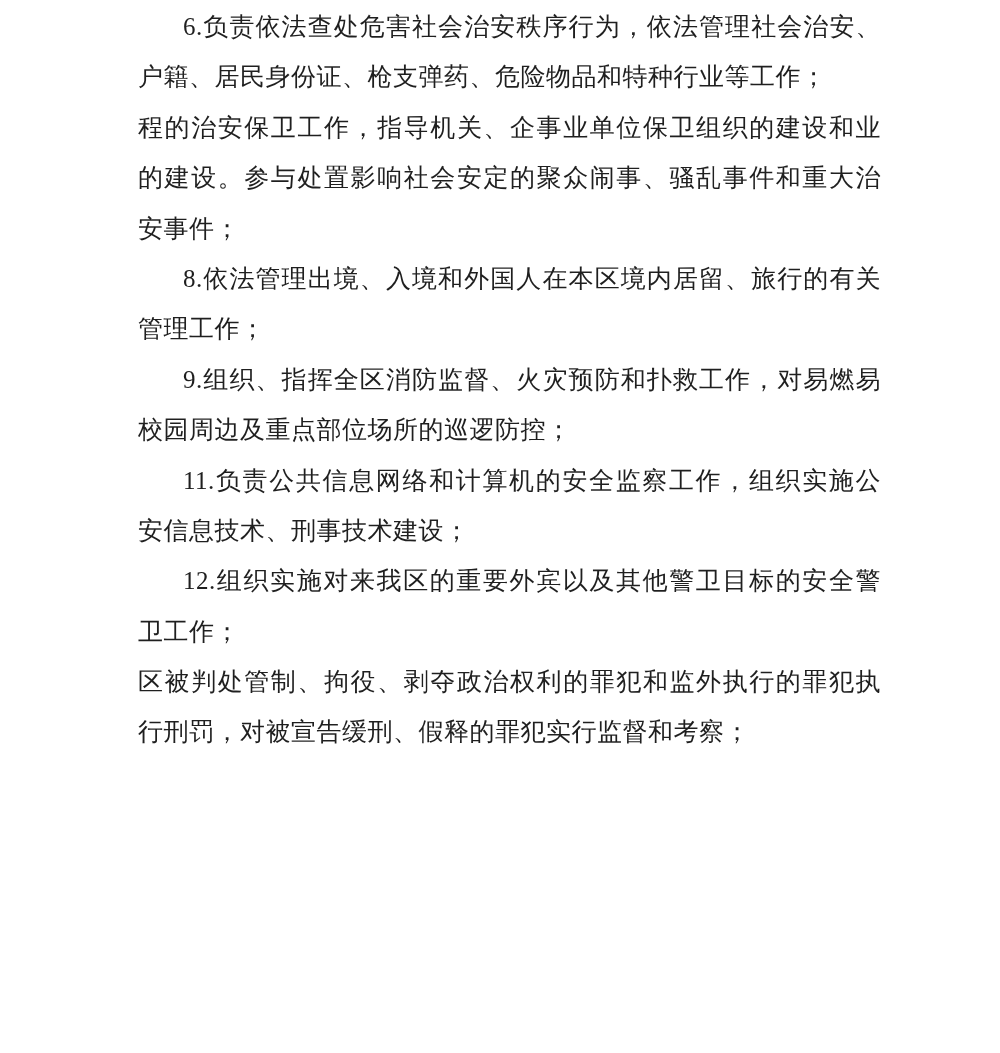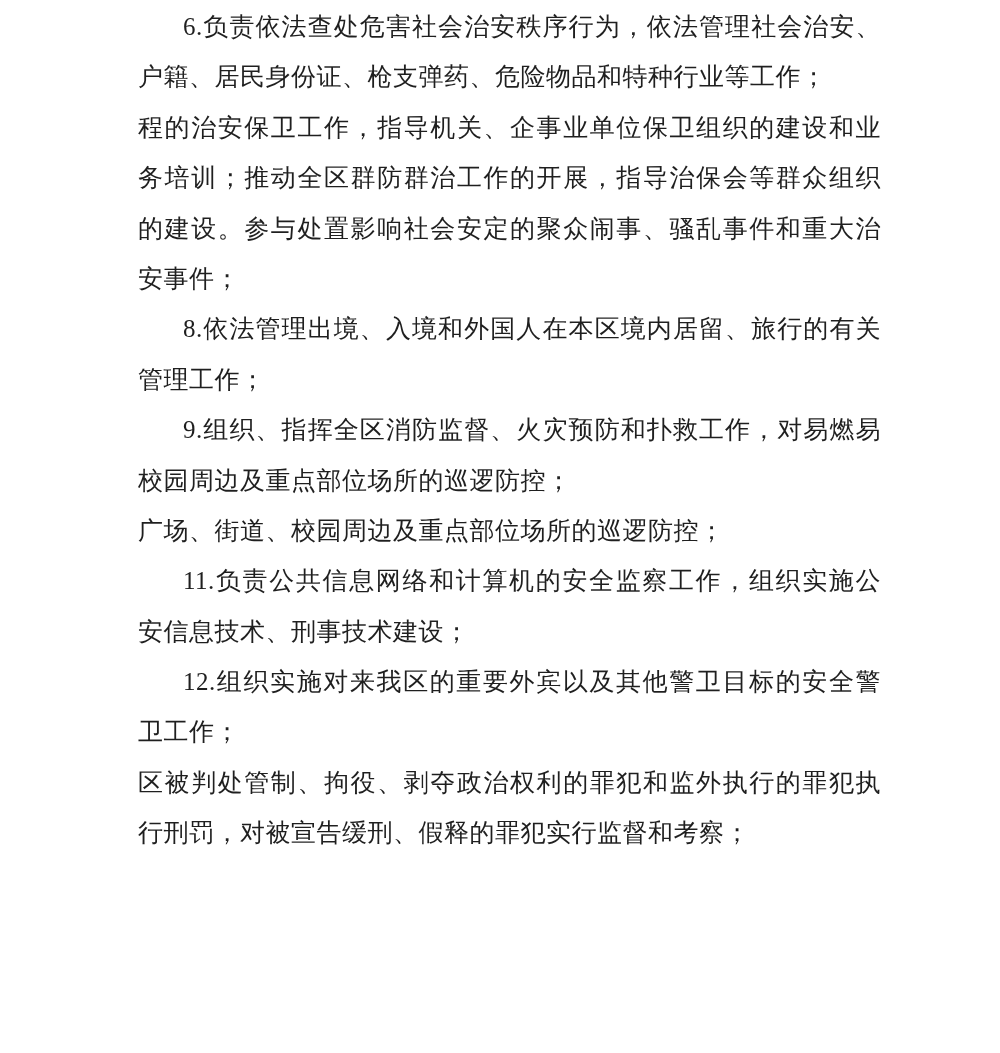--- a/index.html
+++ b/index.html
@@ -54,31 +54,29 @@
 </head>
 <body style="--page-bg: #ffffff; --text-color: #1f1f1f;">
 
 <div class="page">
   <div class="text-block">
 
     <p class="line p-start">6.负责依法查处危害社会治安秩序行为，依法管理社会治安、</p>
     <p class="line p-end">户籍、居民身份证、枪支弹药、危险物品和特种行业等工作；</p>
 
     <p class="line">程的治安保卫工作，指导机关、企事业单位保卫组织的建设和业</p>
-    <p class="line">务培训；推动全区群防群治工作的开展，指导治保会等群众组织</p>
     <p class="line">的建设。参与处置影响社会安定的聚众闹事、骚乱事件和重大治</p>
     <p class="line p-end">安事件；</p>
 
     <p class="line p-start">8.依法管理出境、入境和外国人在本区境内居留、旅行的有关</p>
     <p class="line p-end">管理工作；</p>
 
     <p class="line p-start">9.组织、指挥全区消防监督、火灾预防和扑救工作，对易燃易</p>
     <p class="line p-end">校园周边及重点部位场所的巡逻防控；</p>
 
-    <p class="line p-end">广场、街道、校园周边及重点部位场所的巡逻防控；</p>
 
     <p class="line p-start">11.负责公共信息网络和计算机的安全监察工作，组织实施公</p>
     <p class="line p-end">安信息技术、刑事技术建设；</p>
 
     <p class="line p-start">12.组织实施对来我区的重要外宾以及其他警卫目标的安全警</p>
     <p class="line p-end">卫工作；</p>
 
     <p class="line">区被判处管制、拘役、剥夺政治权利的罪犯和监外执行的罪犯执</p>
     <p class="line p-end">行刑罚，对被宣告缓刑、假释的罪犯实行监督和考察；</p>
 

